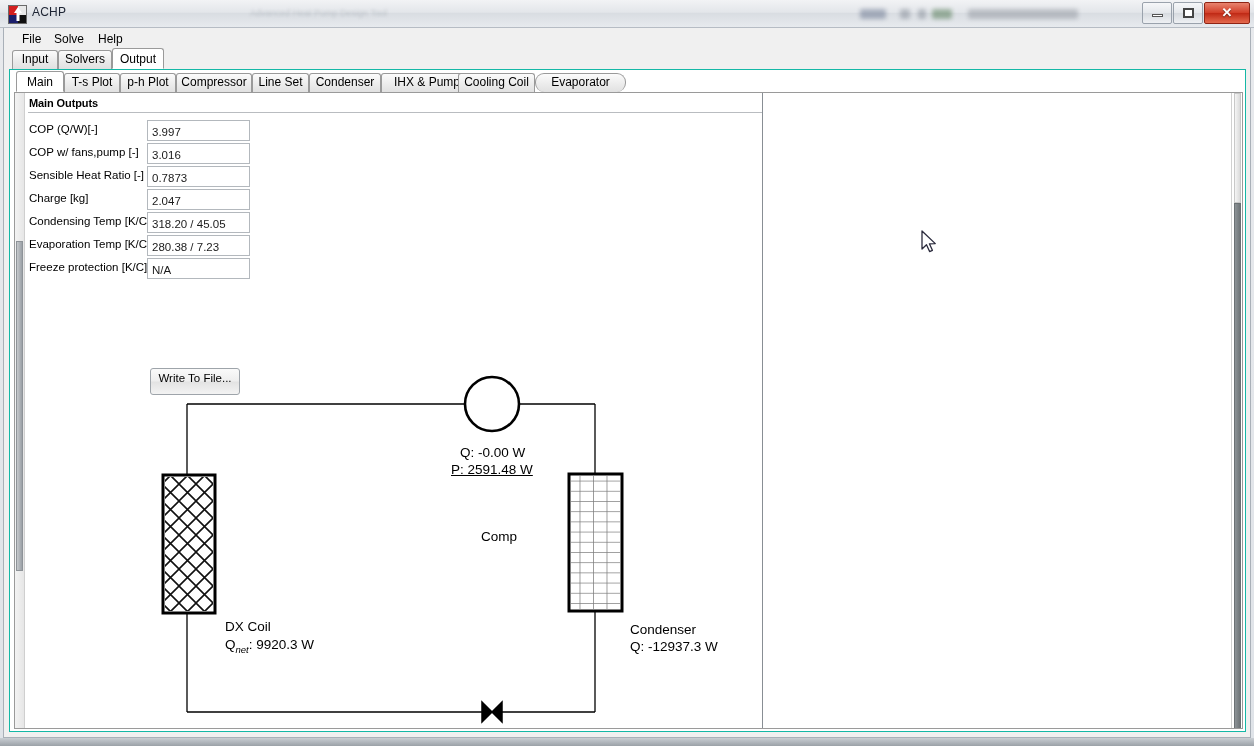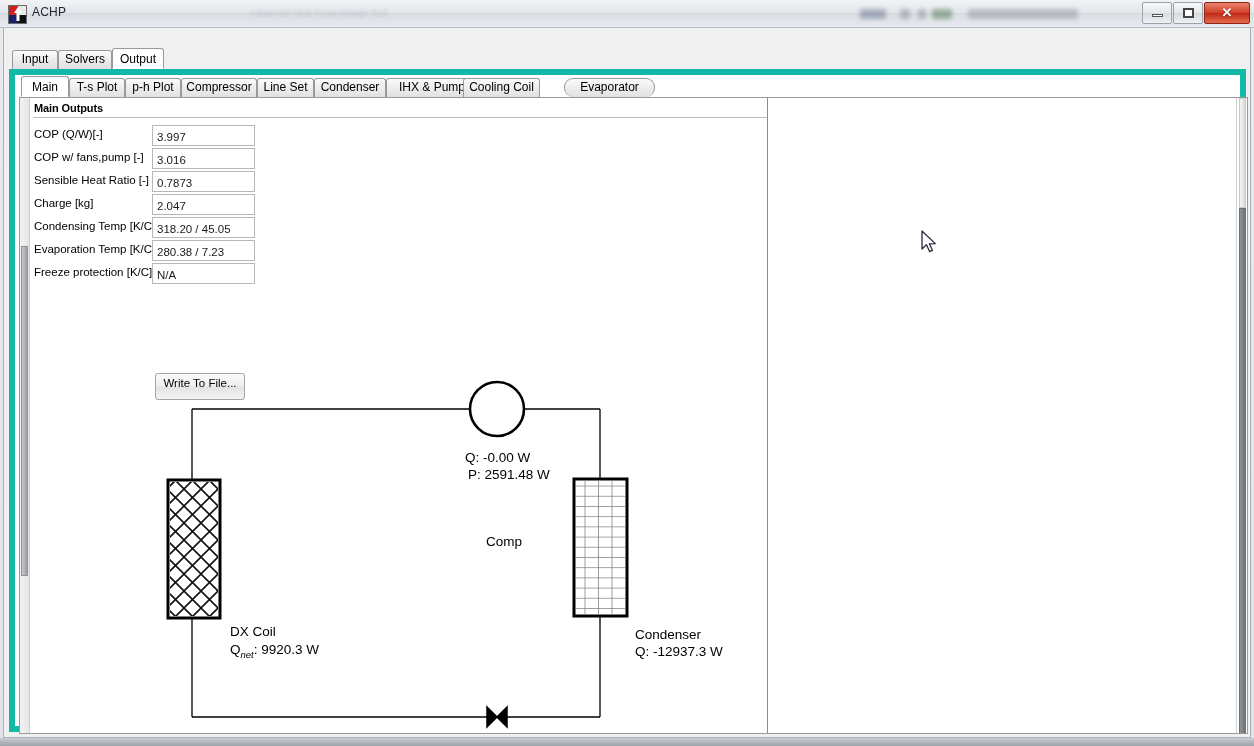--- a/index.html
+++ b/index.html
@@ -132,21 +132,21 @@
     line-height: 20px;
     z-index: 5;
     border-bottom: 1px solid #ffffff;
   }
 
   
   .panel1 {
     position: absolute; left: 5px; top: 41px;
     width: 1237px; height: 663px;
     background: #ffffff;
-    border: 6px solid #14b8a6;
+    border: 1px solid #14b8a6;
     box-sizing: border-box;
   }
 
   
   .tabrow2 { position: absolute; left: 6px; top: 3px; height: 19px; }
   .tab2 {
     position: absolute; top: 0;
     height: 19px; box-sizing: border-box;
     background: linear-gradient(to bottom, #fbfbfb 0%, #ececec 55%, #e1e1e1 100%);
     border: 1px solid #9a9a9a;
@@ -318,39 +318,44 @@
           <div class="max-g"></div>
         </div>
       <div class="wb close">
         <div class="cls-g">✕</div>
       </div>
     </div>
   </div>
 
   <div class="frame">
 
+    <div class="menubar">
+      <div class="menu-item" style="left:12px;">File</div>
+      <div class="menu-item" style="left:44px;">Solve</div>
+      <div class="menu-item" style="left:88px;">Help</div>
+    </div>
 
     <div class="tabrow1">
       <div class="tab1" style="left:0px;width:46px;">Input</div>
       <div class="tab1" style="left:46px;width:54px;">Solvers</div>
       <div class="tab1 active" style="left:100px;width:52px;">Output</div>
     </div>
 
     <div class="panel1">
 
       <div class="tabrow2">
         <div class="tab2 active" style="left:0px;width:48px;">Main</div>
         <div class="tab2" style="left:48px;width:56px;">T-s Plot</div>
         <div class="tab2" style="left:104px;width:56px;">p-h Plot</div>
         <div class="tab2" style="left:160px;width:76px;">Compressor</div>
         <div class="tab2" style="left:236px;width:57px;">Line Set</div>
         <div class="tab2" style="left:293px;width:72px;">Condenser</div>
         <div class="tab2" style="left:365px;width:92px;">IHX &amp; Pump</div>
         <div class="tab2" style="left:442px;width:77px;">Cooling Coil</div>
-        <div class="tab2" style="left:543px;width:91px;border-radius:9px;">Evaporator</div>
+        <div class="tab2" style="left:519px;width:91px;border-radius:9px;">Evaporator</div>
       </div>
 
       <div class="panel2">
 
         <div class="vscroll-left">
           <div class="thumb"></div>
         </div>
 
         <div class="vscroll-right">
           <div class="track-top"></div>
@@ -428,21 +433,21 @@
 
               <rect x="543" y="381" width="53" height="137" fill="#ffffff" stroke="#000" stroke-width="3"></rect>
               <rect x="545" y="383" width="49" height="133" fill="url(#gridpat)" stroke="none"></rect>
 
               <polygon points="456,609 456,629 466,619" fill="#000" stroke="#000" stroke-width="1.5"></polygon>
               <polygon points="476,609 476,629 466,619" fill="#000" stroke="#000" stroke-width="1.5"></polygon>
             </svg>
 
             
             <div class="sch-txt" style="left:434px; top:352px;">Q: -0.00 W</div>
-            <div class="sch-txt" style="left:437px; top:369px;">P: 2591.48 W</div>
+            <div class="sch-txt" style="left:425px; top:369px;text-decoration:underline;">P: 2591.48 W</div>
             <div class="sch-txt" style="left:455px; top:436px;">Comp</div>
 
             <div class="sch-txt" style="left:199px; top:526px;">DX Coil</div>
             <div class="sch-txt" style="left:199px; top:544px;">
               <span>Q</span><span class="sub">net</span><span>: 9920.3 W</span>
             </div>
 
             <div class="sch-txt" style="left:604px; top:529px;">Condenser</div>
             <div class="sch-txt" style="left:604px; top:546px;">Q: -12937.3 W</div>
 

